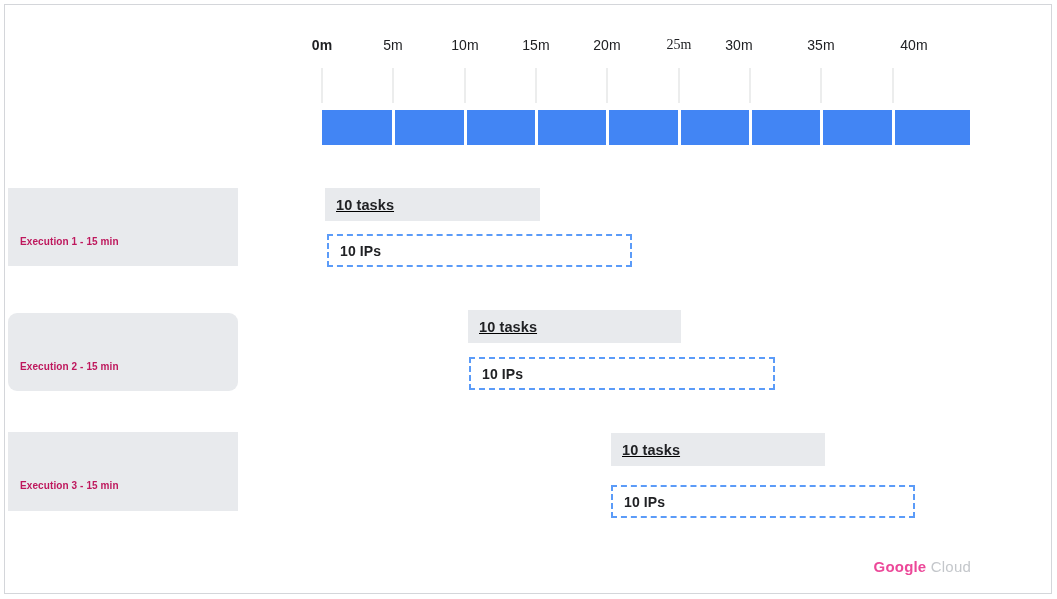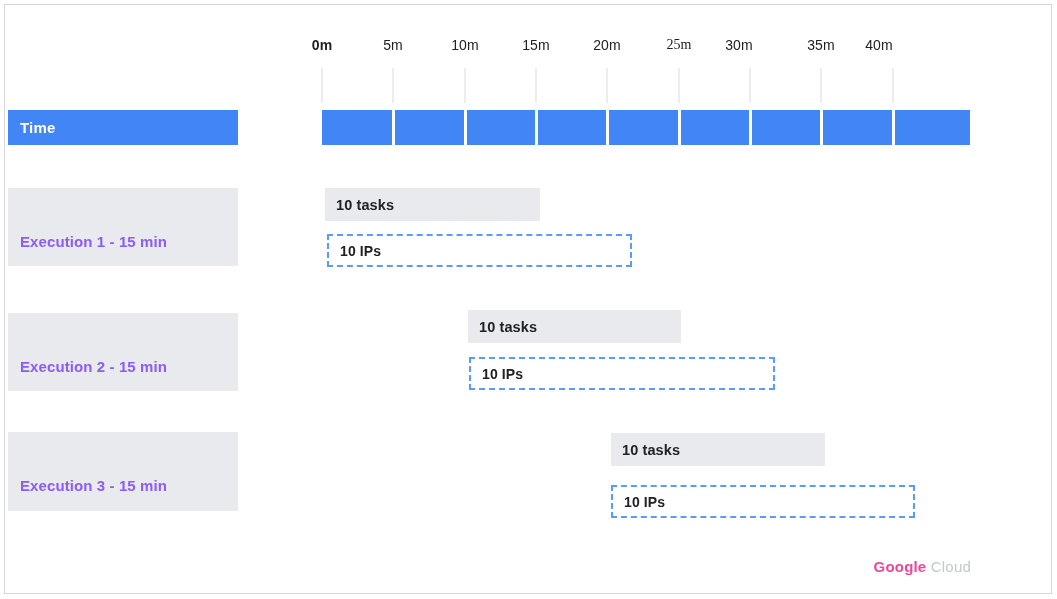--- a/index.html
+++ b/index.html
@@ -83,35 +83,36 @@
     position: absolute;
     left: 8px;
     width: 230px;
     background: #e8eaed;
     display: flex;
     align-items: center;
     box-sizing: border-box;
     padding-left: 12px;
   }
   .exec-label span {
-    color: #8b5cf6;
-    font-size: 15px;
+    color: #be185d;
+    font-size: 10px;
     font-weight: bold;
     letter-spacing: .1px;
     margin-top: 28px;
   }
 
   .tasks-bar {
     position: absolute;
     height: 33px;
     background: #e8eaed;
     display: flex;
     align-items: center;
     box-sizing: border-box;
     padding-left: 11px;
+    text-decoration: underline;
   }
   .tasks-bar span {
     color: #202124;
     font-size: 14.5px;
     font-weight: bold;
     letter-spacing: .1px;
   }
 
   .ips-bar {
     position: absolute;
@@ -151,37 +152,34 @@
 
   <div id="axis-labels">
       <div class="axis-label" style="left: 322px; top: 37px; font-weight: bold;">0m</div>
       <div class="axis-label" style="left: 393px; top: 37px;">5m</div>
       <div class="axis-label" style="left: 465px; top: 37px;">10m</div>
       <div class="axis-label" style="left: 536px; top: 37px;">15m</div>
       <div class="axis-label" style="left: 607px; top: 37px; text-align: center;">20m</div>
       <div class="axis-label" style="left: 679px; top: 37px; font-family: Liberation Serif, serif;">25m</div>
       <div class="axis-label" style="left: 739px; top: 37px;">30m</div>
       <div class="axis-label" style="left: 821px; top: 37px;">35m</div>
-      <div class="axis-label" style="left: 879px; top: 37px;">40m</div>
+      <div class="axis-label" style="left: 914px; top: 37px;">40m</div>
     </div>
   <div id="axis-ticks">
       <div class="axis-tick" style="left: 321px; top: 68px; height: 35px;"></div>
       <div class="axis-tick" style="left: 392px; top: 68px; height: 35px;"></div>
       <div class="axis-tick" style="left: 464px; top: 68px; height: 35px;"></div>
       <div class="axis-tick" style="left: 535px; top: 68px; height: 35px;"></div>
       <div class="axis-tick" style="left: 606px; top: 68px; height: 35px;"></div>
       <div class="axis-tick" style="left: 678px; top: 68px; height: 35px;"></div>
       <div class="axis-tick" style="left: 749px; top: 68px; height: 35px;"></div>
       <div class="axis-tick" style="left: 820px; top: 68px; height: 35px;"></div>
       <div class="axis-tick" style="left: 892px; top: 68px; height: 35px;"></div>
     </div>
 
-  <div class="time-row-label">
-    <span>Time</span>
-  </div>
   <div id="time-bar" class="time-bar" style="left: 322px; width: 648px;"></div>
   <div id="time-dividers">
       <div class="time-seg-divider" style="left: 392px;"></div>
       <div class="time-seg-divider" style="left: 464px;"></div>
       <div class="time-seg-divider" style="left: 535px;"></div>
       <div class="time-seg-divider" style="left: 606px;"></div>
       <div class="time-seg-divider" style="left: 678px;"></div>
       <div class="time-seg-divider" style="left: 749px;"></div>
       <div class="time-seg-divider" style="left: 820px;"></div>
       <div class="time-seg-divider" style="left: 892px;"></div>
@@ -190,21 +188,21 @@
   <div id="exec-rows">
       <div class="exec-label" style="top: 188px; height: 78px;">
         <span>Execution 1 - 15 min</span>
       </div>
       <div class="tasks-bar" style="left: 325px; top: 188px; width: 215px;">
         <span>10 tasks</span>
       </div>
       <div class="ips-bar" style="left: 327px; top: 234px; width: 305px;">
         <span>10 IPs</span>
       </div>
-      <div class="exec-label" style="top: 313px; height: 78px;">
+      <div class="exec-label" style="top: 313px; height: 78px; border-radius: 9px;">
         <span>Execution 2 - 15 min</span>
       </div>
       <div class="tasks-bar" style="left: 468px; top: 310px; width: 213px;">
         <span>10 tasks</span>
       </div>
       <div class="ips-bar" style="left: 469px; top: 357px; width: 306px;">
         <span>10 IPs</span>
       </div>
       <div class="exec-label" style="top: 432px; height: 79px;">
         <span>Execution 3 - 15 min</span>

